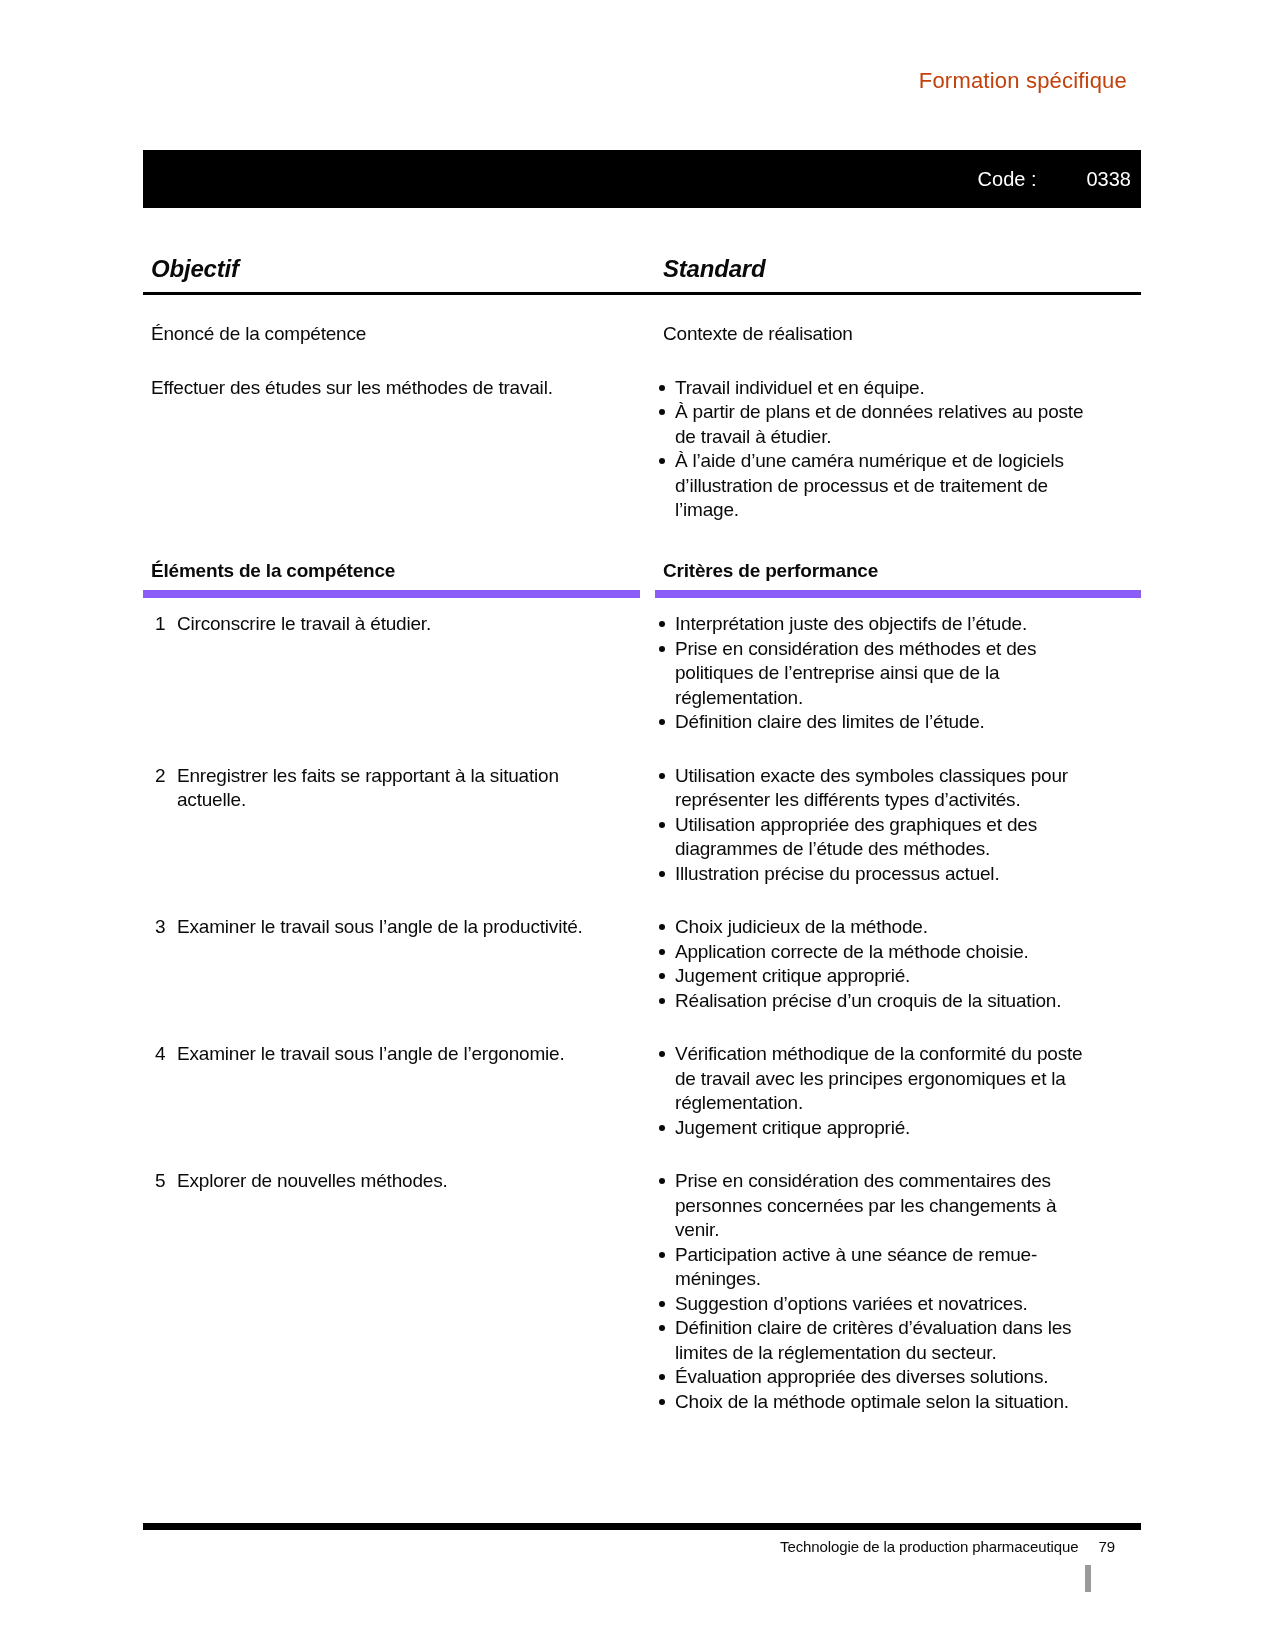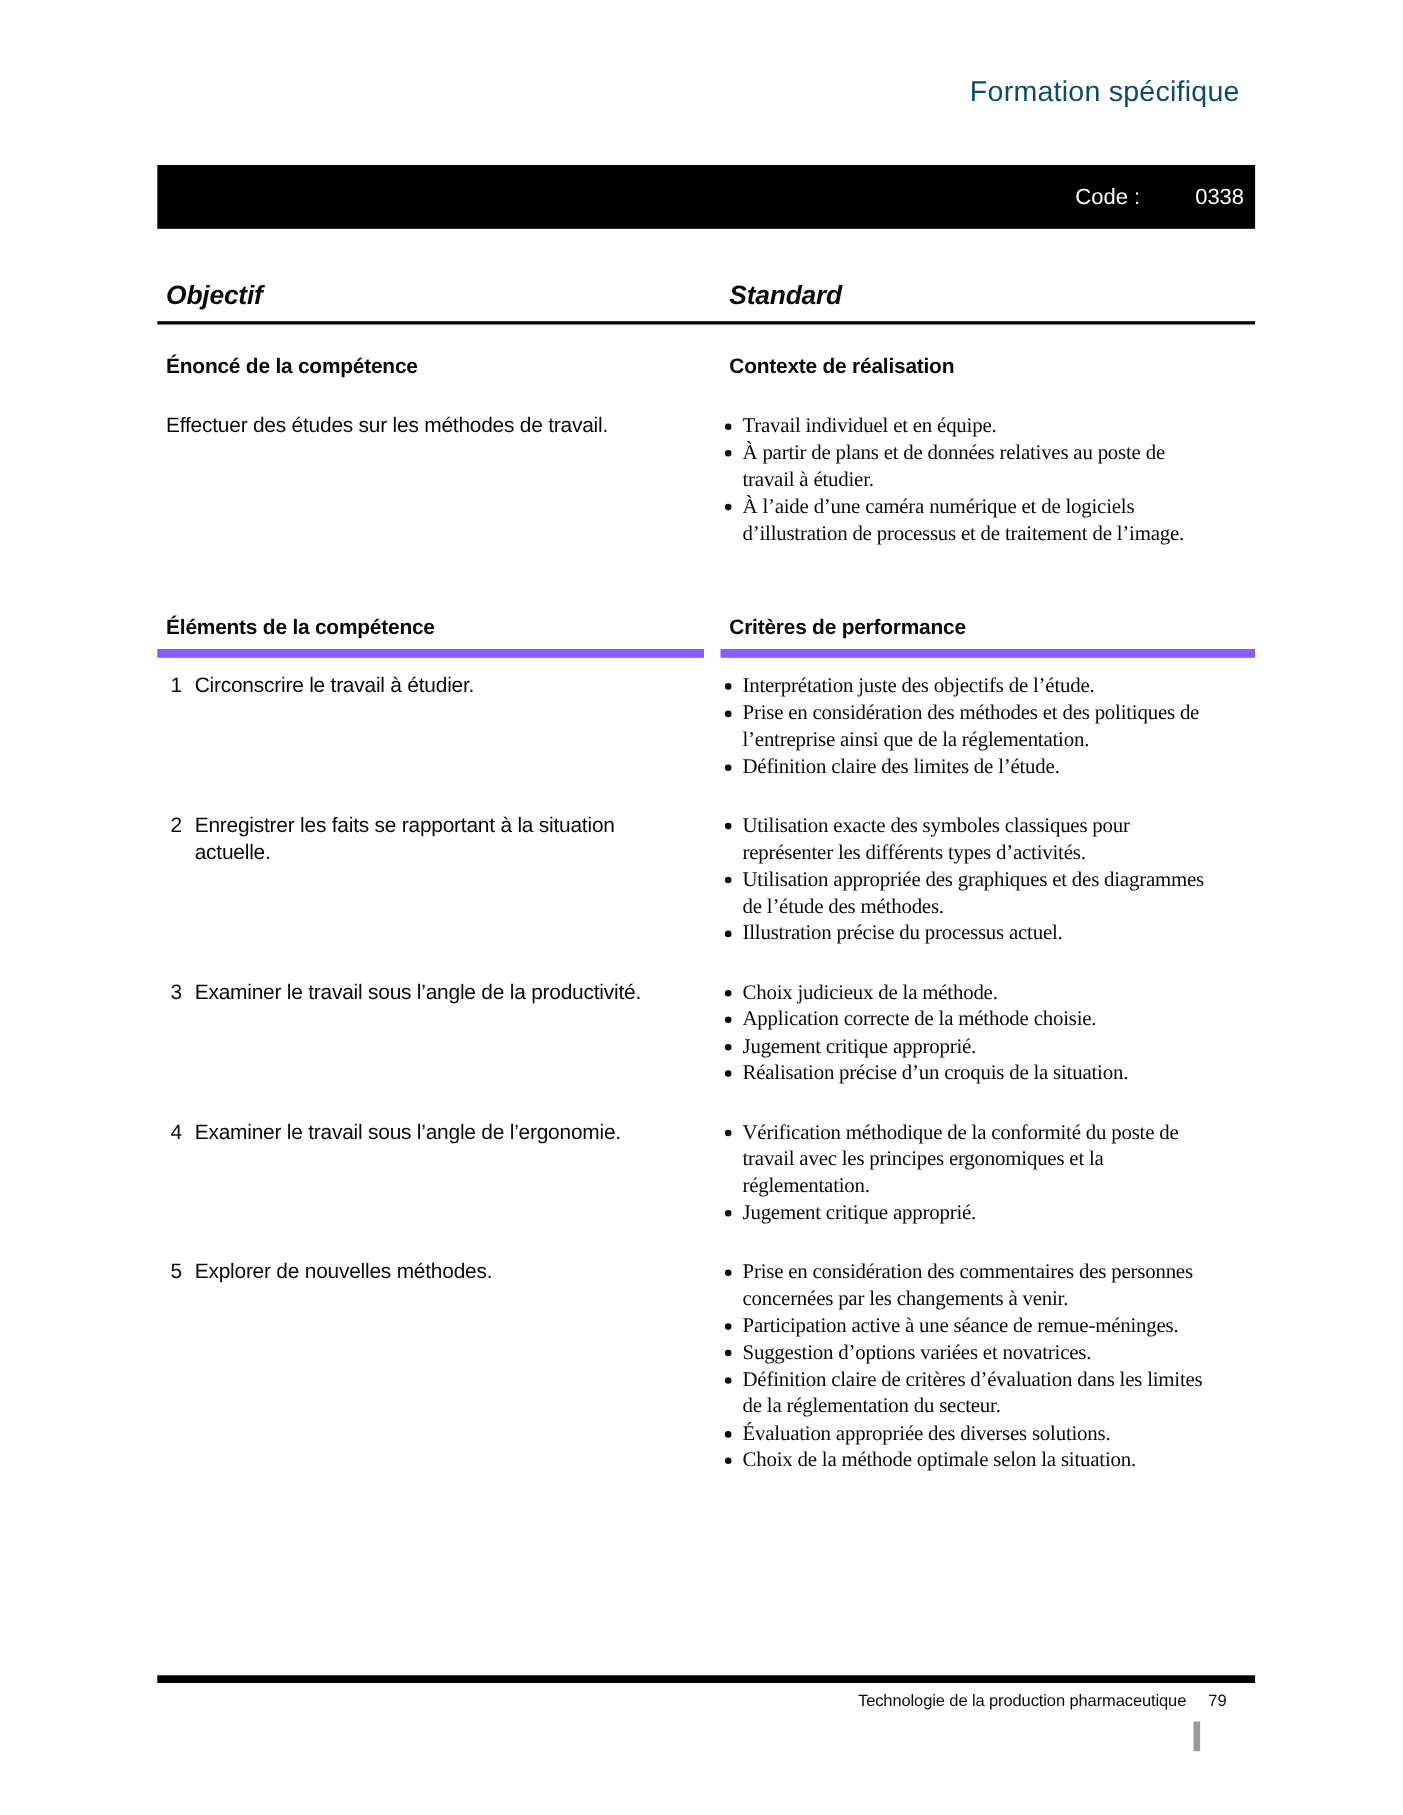--- a/index.html
+++ b/index.html
@@ -7,21 +7,21 @@
     position:relative;
     width:1275px; height:1650px;
     margin:0 auto;
     background:#ffffff;
     font-family:"Liberation Sans", sans-serif;
     color:#0a0a0a;
     overflow:hidden;
   }
   .formation-label {
     position:absolute; top:68px; right:148px;
-    font-size:26px; color:#0c4a6e; letter-spacing:0.2px;
+    font-size:22px; color:#c2410c; letter-spacing:0.2px;
   }
   .code-bar {
     position:absolute; left:143px; top:150px;
     width:998px; height:58px; background:#000000;
     display:flex; align-items:center; justify-content:flex-end;
     color:#ffffff; font-size:20px;
     box-sizing:border-box; padding-right:10px;
   }
   .code-bar .code-value { margin-left:50px; }
   .cols-header {
@@ -31,32 +31,32 @@
     padding-bottom:9px;
     font-size:24px; font-weight:bold; font-style:italic;
     letter-spacing:-0.2px;
   }
   .cols-header > div { padding-left:8px; }
   .twocol {
     display:grid; grid-template-columns:497px 1fr; column-gap:15px;
   }
   .sec-competence { position:absolute; left:143px; top:322px; width:998px; }
   .sub-heading {
-    font-size:19px; font-weight:bold; line-height:24.5px;
+    font-size:19px; font-weight:normal; line-height:24.5px;
     letter-spacing:-0.2px; padding-left:8px; margin:0 0 29px 0;
   }
   .body-text {
     font-size:19px; line-height:24.5px; letter-spacing:-0.2px;
     margin:0; padding-left:8px; max-width:430px;
   }
   ul.bullets {
     margin:0; padding:0; list-style:none;
     font-size:19px; line-height:24.5px; letter-spacing:-0.2px;
   }
-  ul.bullets li { position:relative; padding-left:20px; max-width:430px;font-family:Liberation Serif, serif; }
+  ul.bullets li { position:relative; padding-left:20px; max-width:430px; }
   ul.bullets li::before {
     content:""; position:absolute; left:4px; top:9px;
     width:6px; height:6px; border-radius:50%; background:#0a0a0a;
   }
   .elements-header {
     position:absolute; left:143px; top:560px; width:998px;
     display:grid; grid-template-columns:497px 1fr; column-gap:15px;
     font-size:19px; font-weight:bold; letter-spacing:-0.2px;
   }
   .elements-header > div { border-bottom:8px solid #8b5cf6; padding:0 0 8px 8px; }

